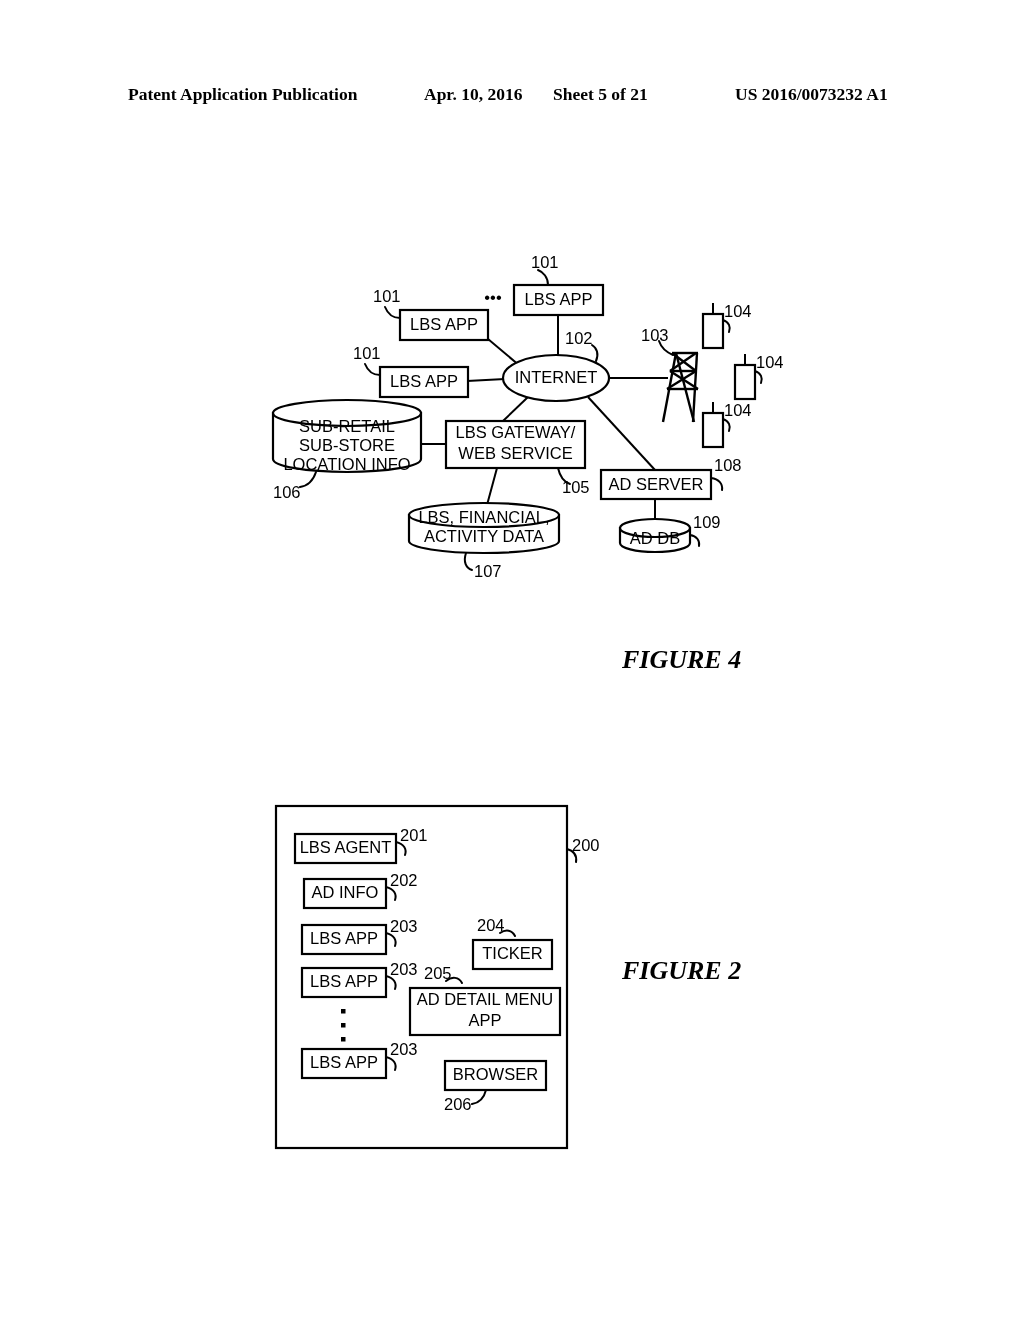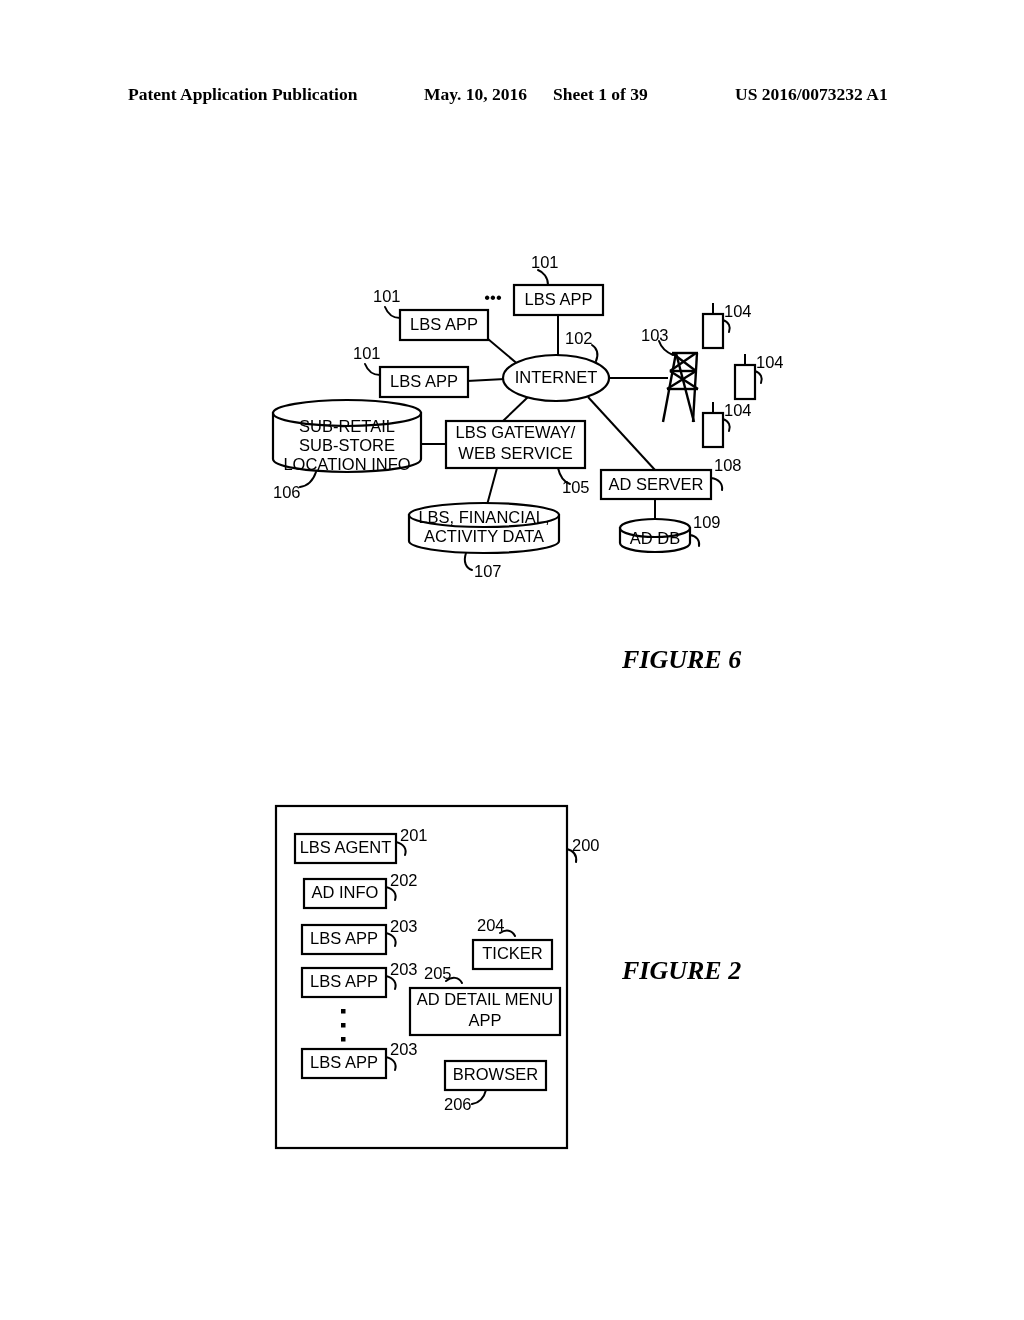--- a/index.html
+++ b/index.html
@@ -90,22 +90,22 @@
     stroke-width: 2.2;
   }
   svg.dwg .dot { fill: #000000; }
   svg.dwg .tower { stroke:#000; stroke-width:2.4; fill:none; }
 </style>
 </head>
 <body>
 
 <div id="page-header">
   <span class="hdr-left">Patent Application Publication</span>
-  <span class="hdr-mid">May. 10, 2016</span>
-  <span class="hdr-sheet">Sheet 1 of 39</span>
+  <span class="hdr-mid">Apr. 10, 2016</span>
+  <span class="hdr-sheet">Sheet 5 of 21</span>
   <span class="hdr-right">US 2016/0073232 A1</span>
 </div>
 
 <svg class="dwg" id="fig1" width="1024" height="620" viewBox="0 0 1024 620">
 
   <line class="conn" x1="558" y1="315" x2="558" y2="360"></line>
   <line class="conn" x1="488" y1="339" x2="520" y2="366"></line>
   <line class="conn" x1="467" y1="381" x2="505" y2="379"></line>
   <line class="conn" x1="528" y1="397" x2="503" y2="421"></line>
   <line class="conn" x1="588" y1="397" x2="655" y2="470"></line>
@@ -215,21 +215,21 @@
 
   <g>
     <path class="shape" d="M620 528 L620 543 A35 9 0 0 0 690 543 L690 528 Z"></path>
     <ellipse class="shape" cx="655" cy="528" rx="35" ry="9"></ellipse>
     <text class="lbl" x="655" y="540">AD DB</text>
   </g>
   <path class="lead" d="M690 535 C 697 536, 700 541, 699 546"></path>
   <text class="ref" x="693" y="524">109</text>
 </svg>
 
-<div class="fig-caption" id="fig1-caption">FIGURE 6</div>
+<div class="fig-caption" id="fig1-caption">FIGURE 4</div>
 
 <svg class="dwg" id="fig2" width="1024" height="1320" viewBox="0 0 1024 1320" style="top:0;">
 
   <rect class="frame" x="276" y="806" width="291" height="342"></rect>
   <path class="lead" d="M567 849 C 574 851, 577 856, 576 862"></path>
   <text class="ref" x="572" y="847">200</text>
 
   <g>
     <rect class="shape" x="295" y="834" width="101" height="29"></rect>
     <text class="lbl" x="345.5" y="849">LBS AGENT</text>

